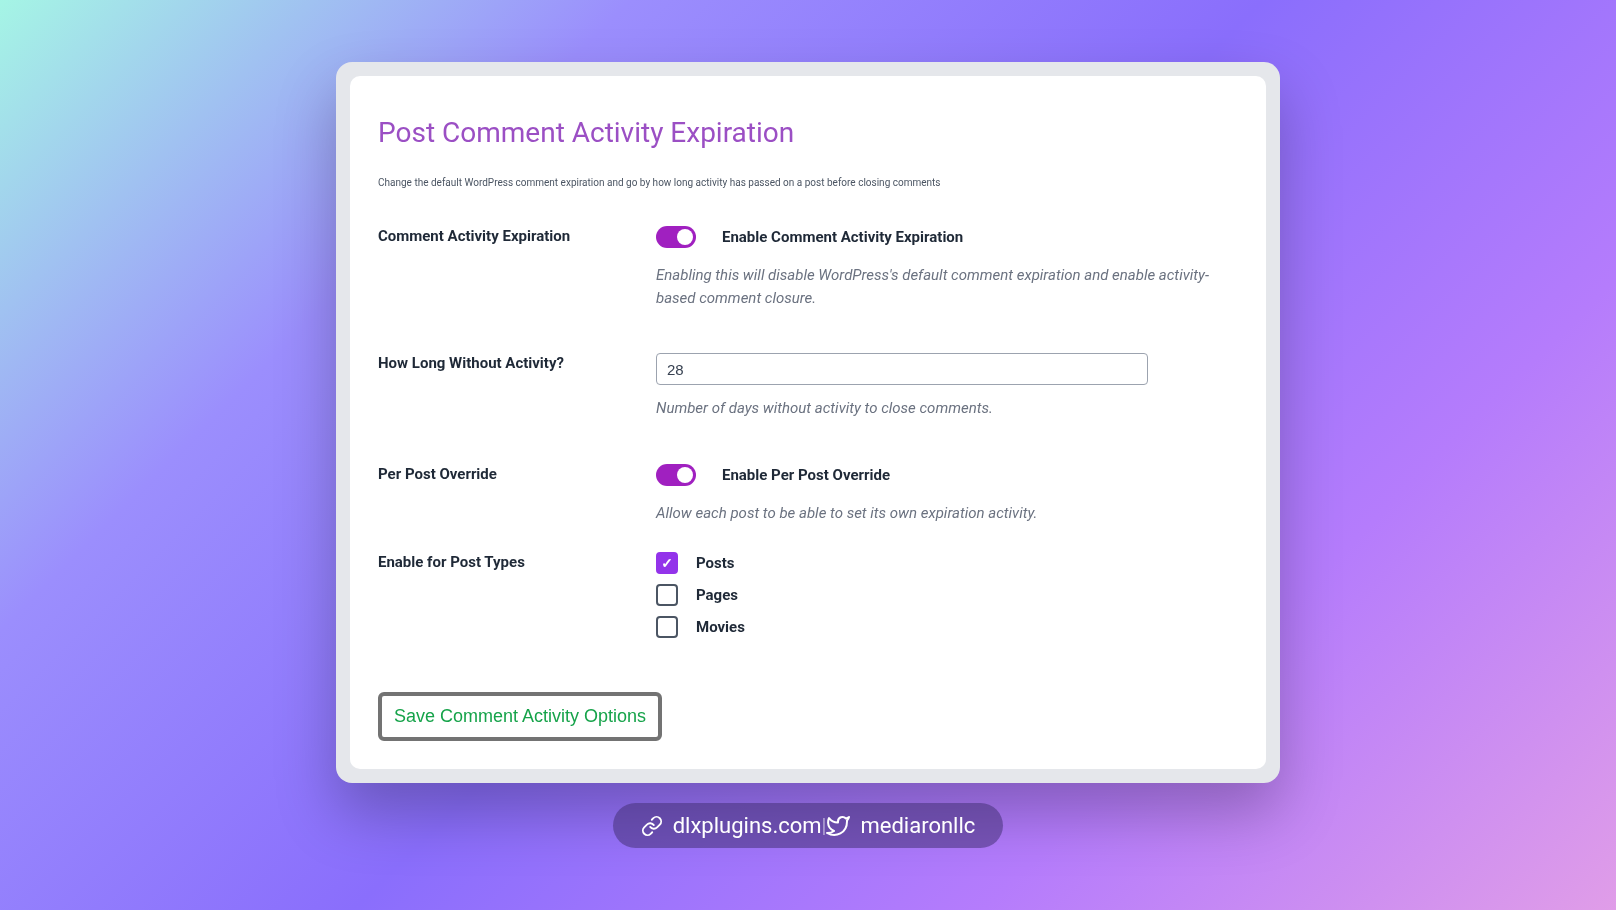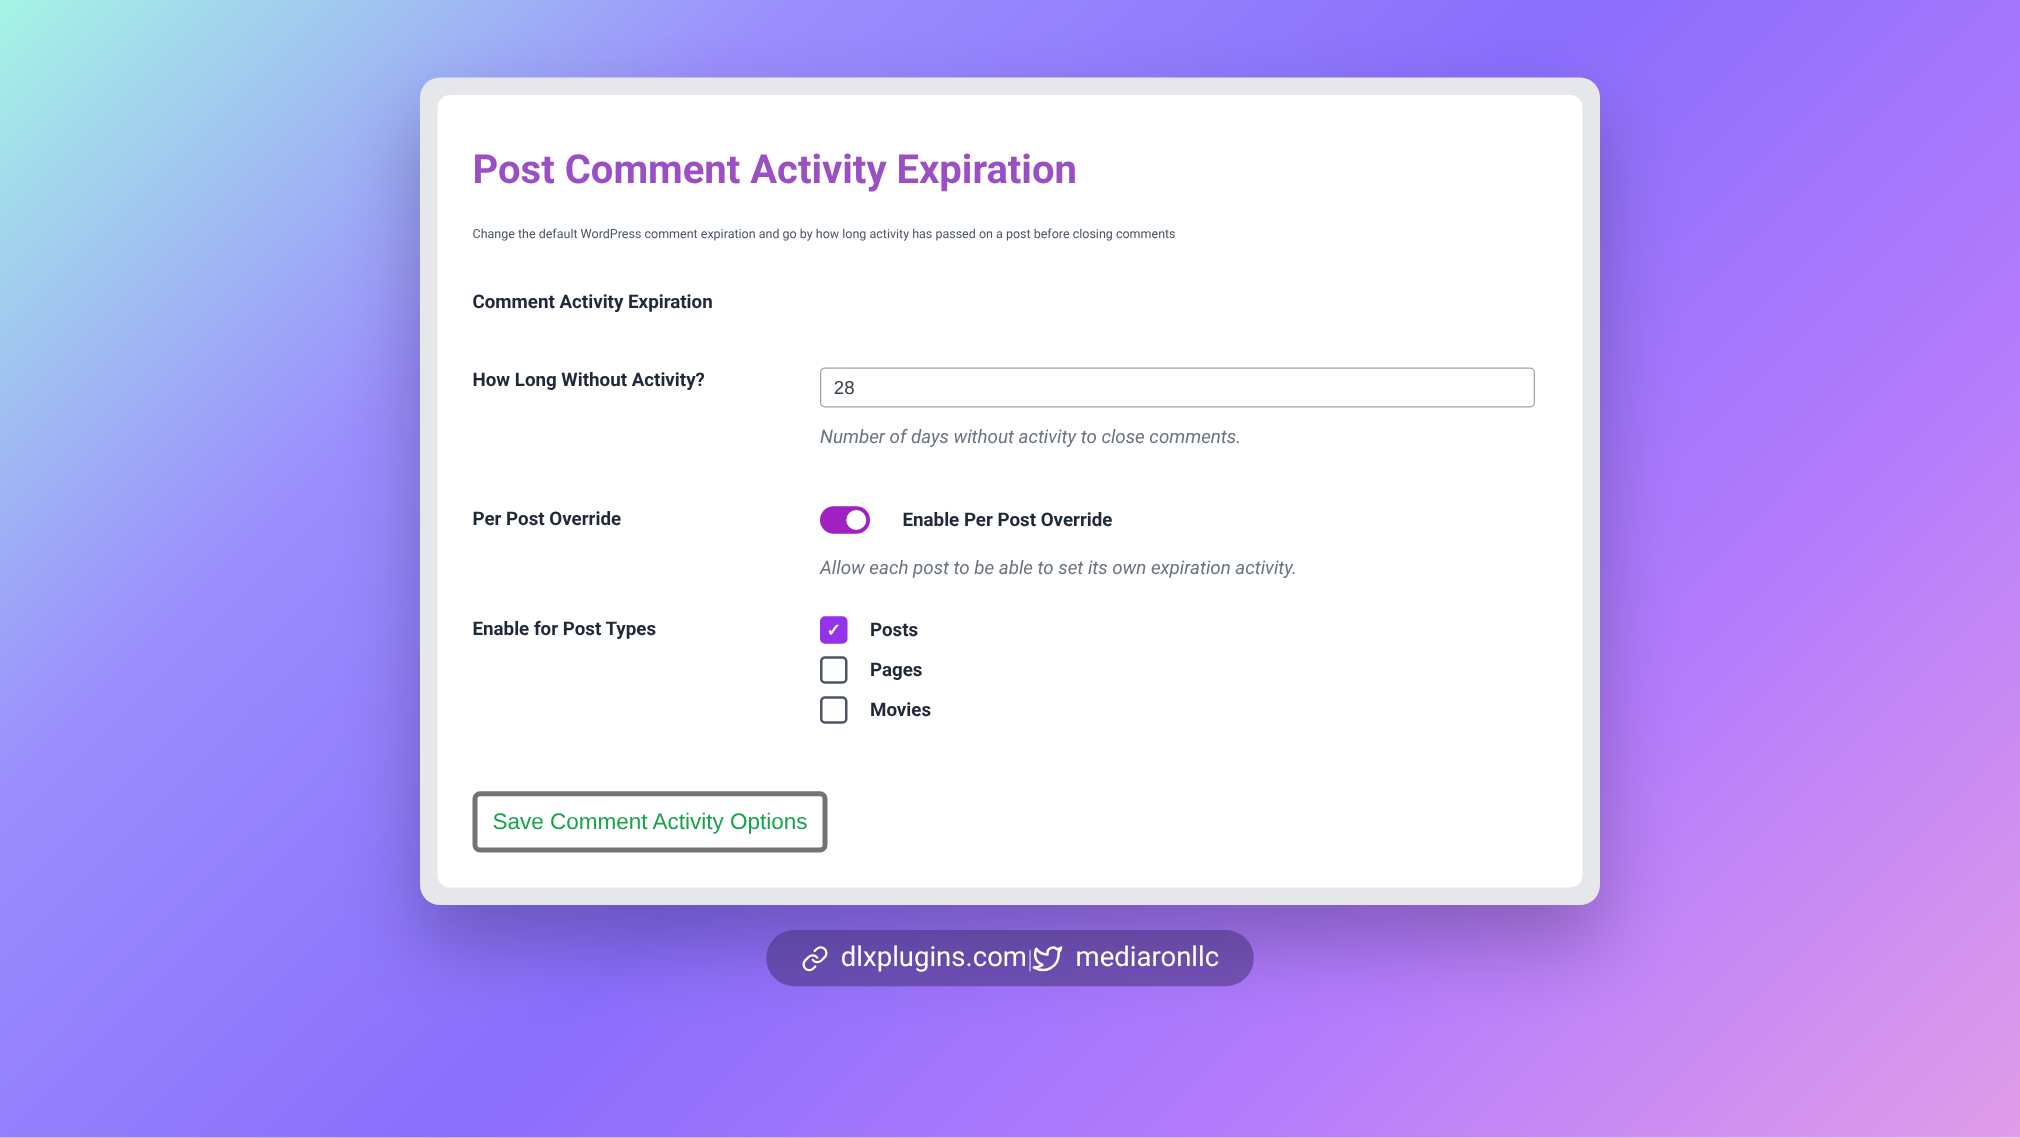--- a/index.html
+++ b/index.html
@@ -21,22 +21,22 @@
       padding: 14px;
       box-shadow: 0 30px 60px rgba(0,0,0,0.25);
     }
     .card-inner {
       background: #ffffff;
       border-radius: 10px;
       padding: 40px 28px 28px 28px;
     }
     .title {
       color: #9b4fc4;
-      font-size: 32px;
-      font-weight: 700;
+      font-size: 28px;
+      font-weight: 400;
       margin-bottom: 28px;
     }
     .subtitle {
       color: #4b5563;
       font-size: 10px;
       margin-bottom: 38px;
     }
     .field-row {
       display: flex;
       margin-bottom: 44px;
@@ -95,21 +95,21 @@
       font-size: 13px;
       color: #1f2937;
       letter-spacing: 0.5px;
       margin-bottom: 12px;
       display: block;
     }
     .required {
       color: #dc2626;
     }
     .text-input {
-      width: 572px;
+      width: 492px;
       height: 32px;
       border: 1px solid #9ca3af;
       border-radius: 4px;
       padding: 0 10px;
       font-size: 15px;
       color: #374151;
       margin-bottom: 12px;
     }
     .checkbox-row {
       display: flex;
@@ -180,20 +180,29 @@
 
 <div class="card-outer">
   <div class="card-inner">
     <h1 class="title">Post Comment Activity Expiration</h1>
     <p class="subtitle">Change the default WordPress comment expiration and go by how long activity has passed on a post before closing comments</p>
 
     
     <div class="field-row">
       <div class="field-label-col">
         <span class="field-label">Comment Activity Expiration</span>
+      </div>
+      <div class="field-control-col">
+        <div class="toggle-row">
+          <div class="toggle">
+            <div class="toggle-knob"></div>
+          </div>
+          <span class="toggle-label">Enable Comment Activity Expiration</span>
+        </div>
+        <p class="help-text">Enabling this will disable WordPress's default comment expiration and enable activity-based comment closure.</p>
       </div>
     </div>
 
     
     <div class="field-row">
       <div class="field-label-col">
         <span class="field-label">How Long Without Activity?</span>
       </div>
       <div class="field-control-col">
         <input type="text" class="text-input" value="28" style="">

